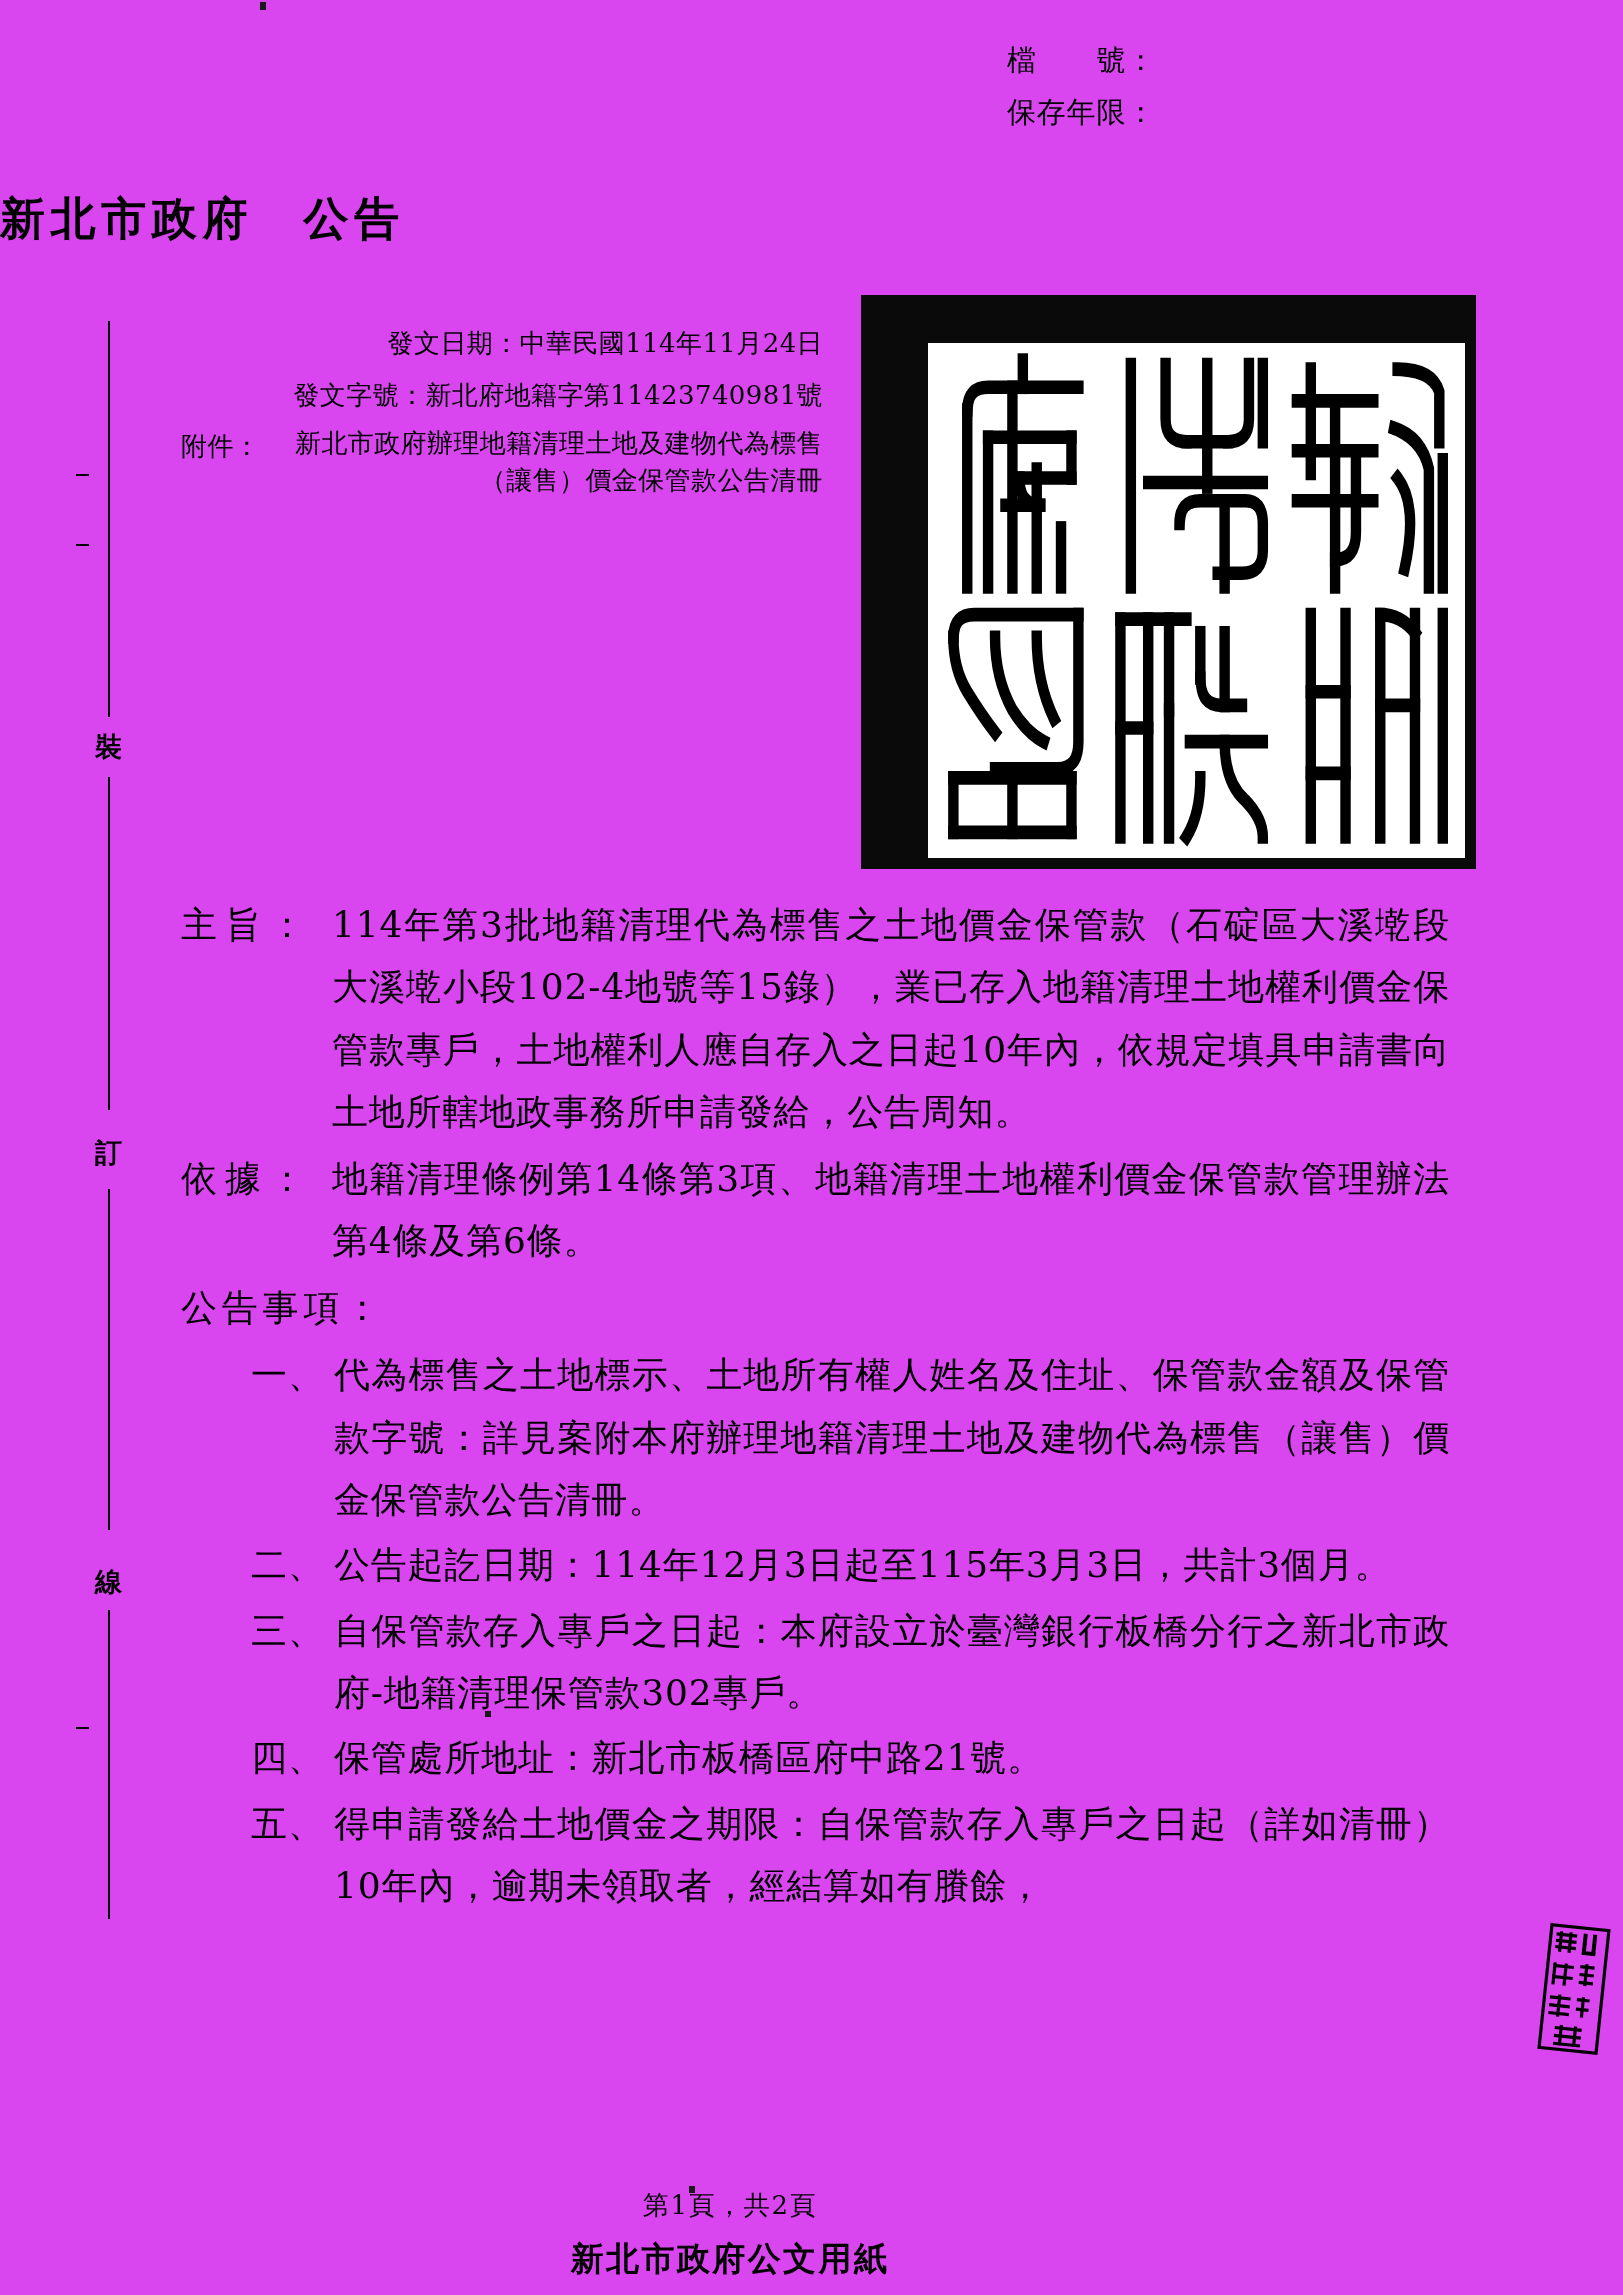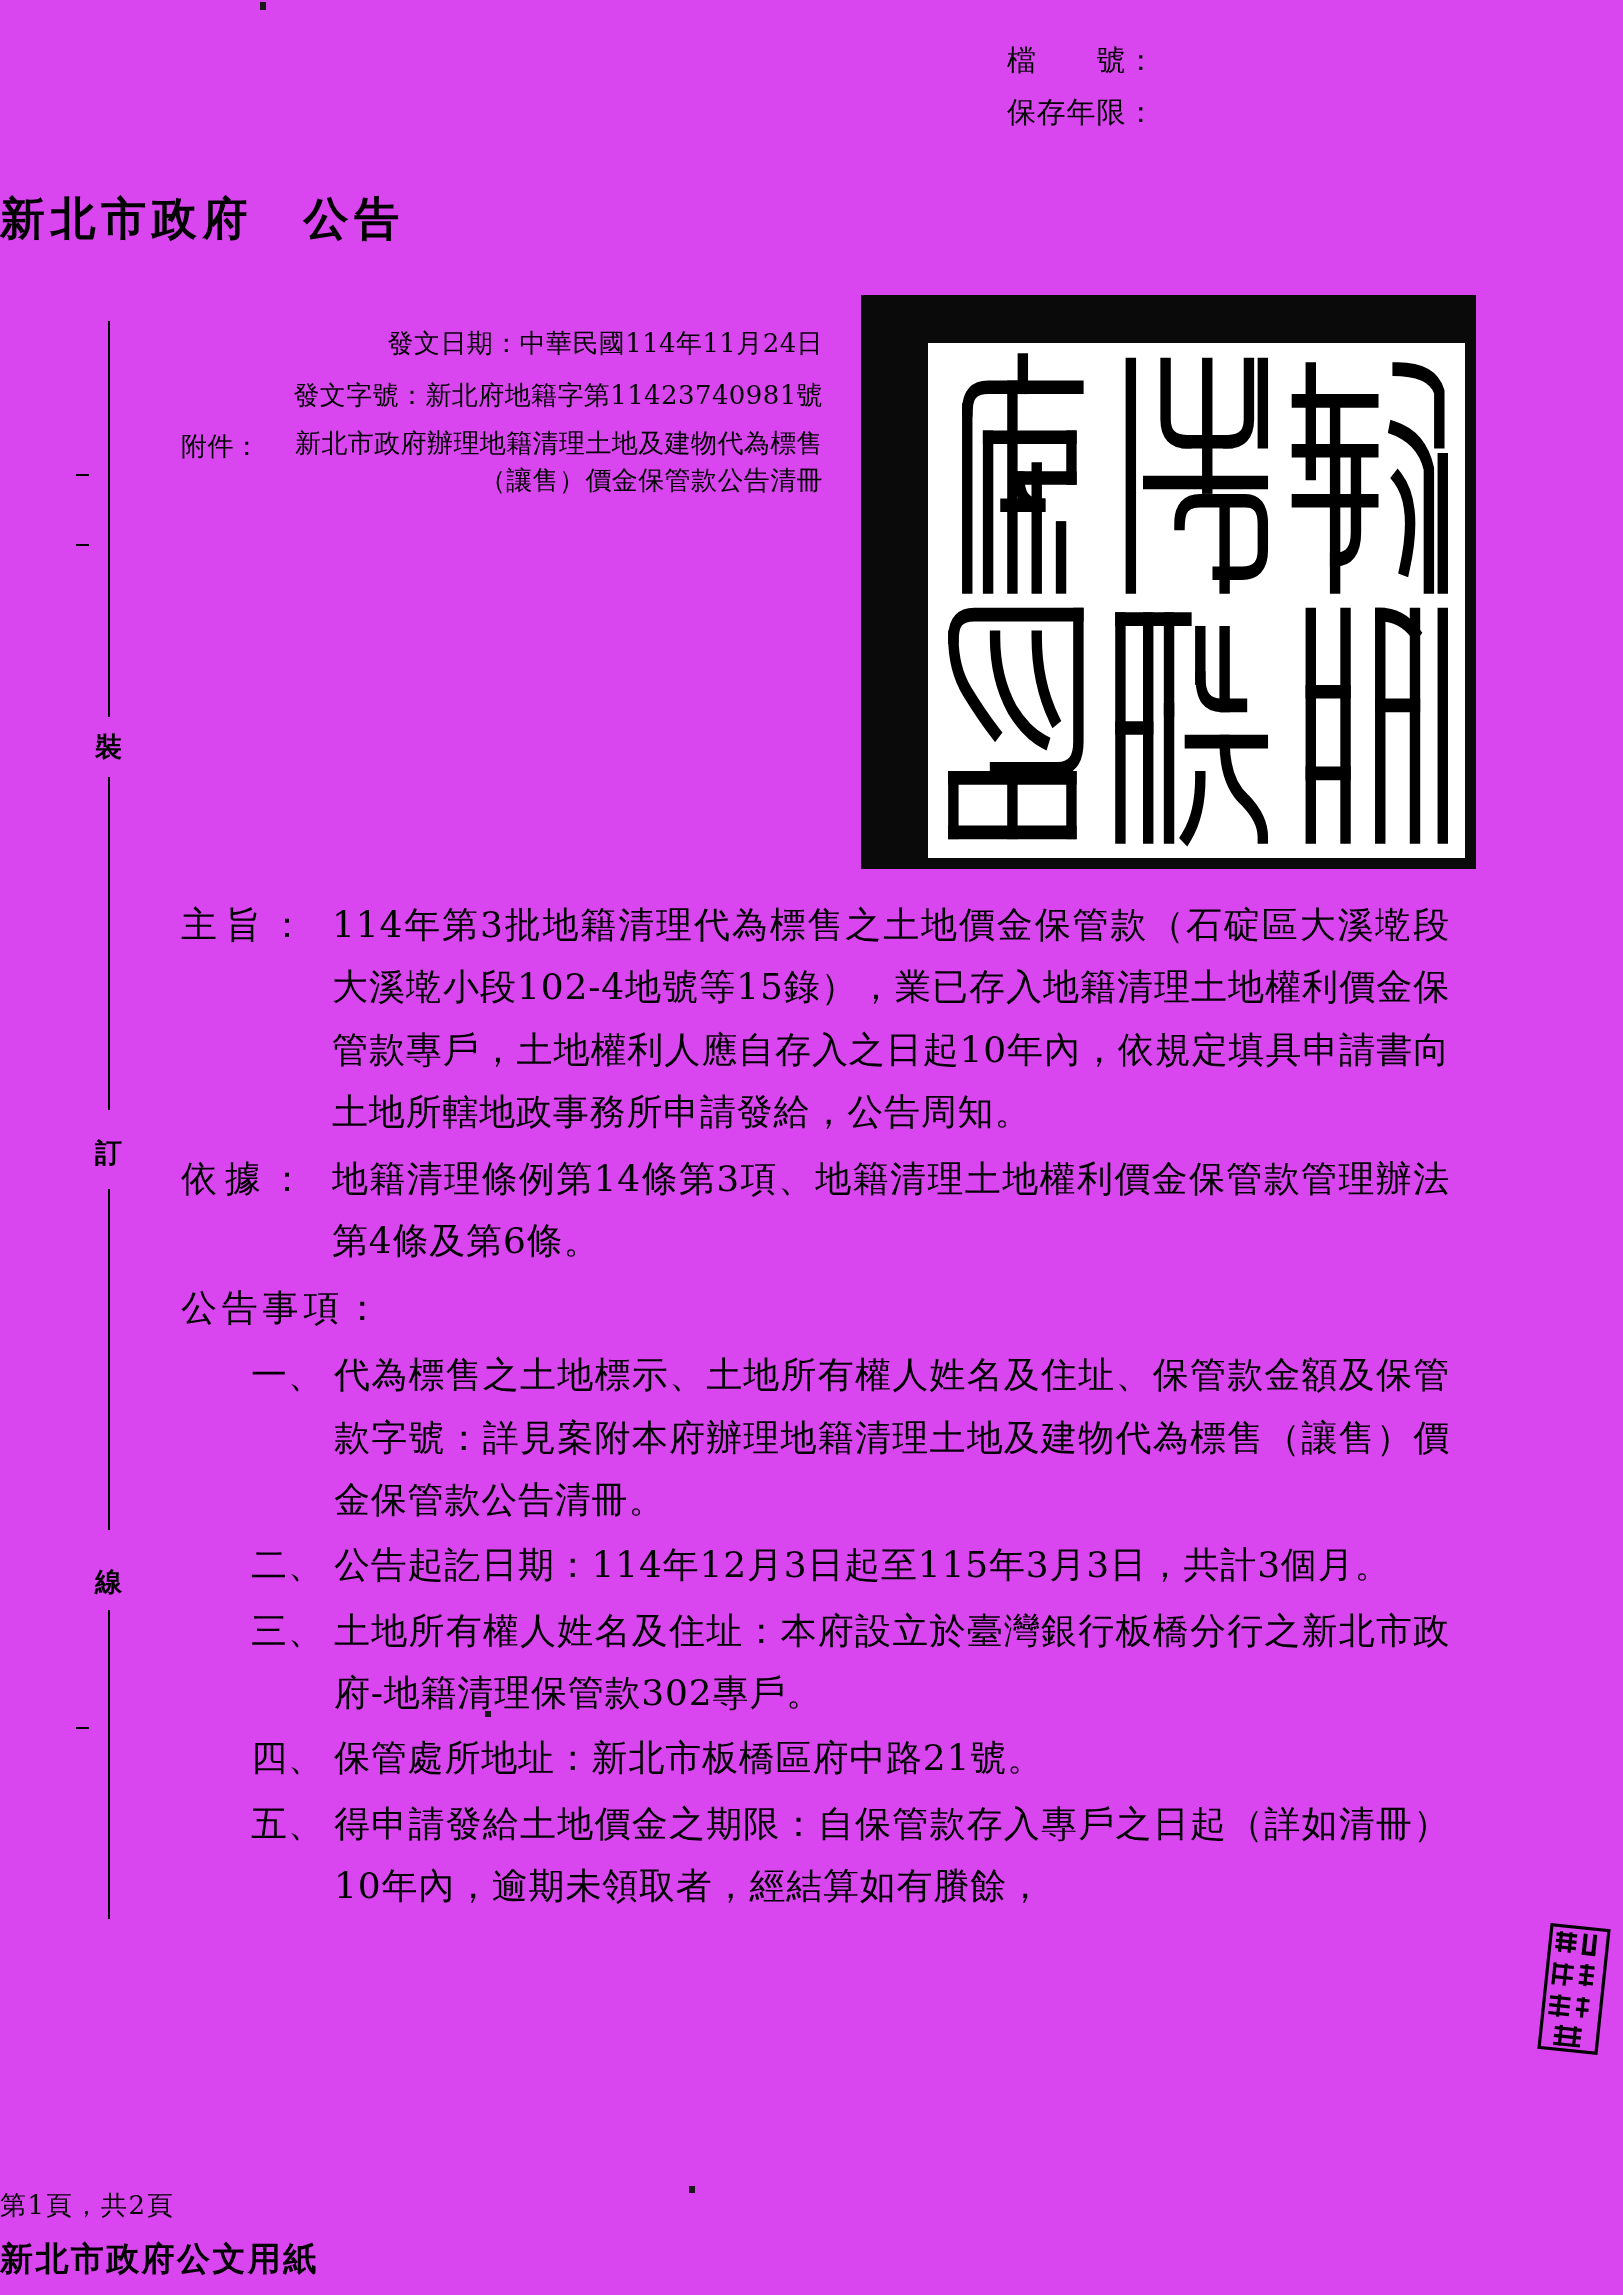--- a/index.html
+++ b/index.html
@@ -206,20 +206,21 @@
     transform: rotate(6deg);
   }
   .stamp svg { width: 100%; height: 100%; display: block; }
 
   
   .footer {
     position: absolute;
     left: 0;
     top: 2188px;
     width: 1460px;
+    text-align: center;
   }
   .footer .pg {
     font-size: 26px;
     letter-spacing: 1.6px;
     margin-bottom: 14.3px;
   }
   .footer .paper {
     font-size: 33px;
     font-weight: 700;
     letter-spacing: 2.4px;
@@ -399,21 +400,21 @@
         <div class="item-text">代為標售之土地標示、土地所有權人姓名及住址、保管款金額及保管款字號：詳見案附本府辦理地籍清理土地及建物代為標售（讓售）價金保管款公告清冊。</div>
       </div>
 
       <div class="item">
         <div class="item-num">二、</div>
         <div class="item-text">公告起訖日期：114年12月3日起至115年3月3日，共計3個月。</div>
       </div>
 
       <div class="item">
         <div class="item-num">三、</div>
-        <div class="item-text">土地所有權人姓名及住址：本府設立於臺灣銀行板橋分行之新北市政府-地籍清理保管款302專戶。</div>
+        <div class="item-text">自保管款存入專戶之日起：本府設立於臺灣銀行板橋分行之新北市政府-地籍清理保管款302專戶。</div>
       </div>
 
       <div class="item">
         <div class="item-num">四、</div>
         <div class="item-text">保管處所地址：新北市板橋區府中路21號。</div>
       </div>
 
       <div class="item">
         <div class="item-num">五、</div>
         <div class="item-text">得申請發給土地價金之期限：自保管款存入專戶之日起（詳如清冊）10年內，逾期未領取者，經結算如有賸餘，</div>

